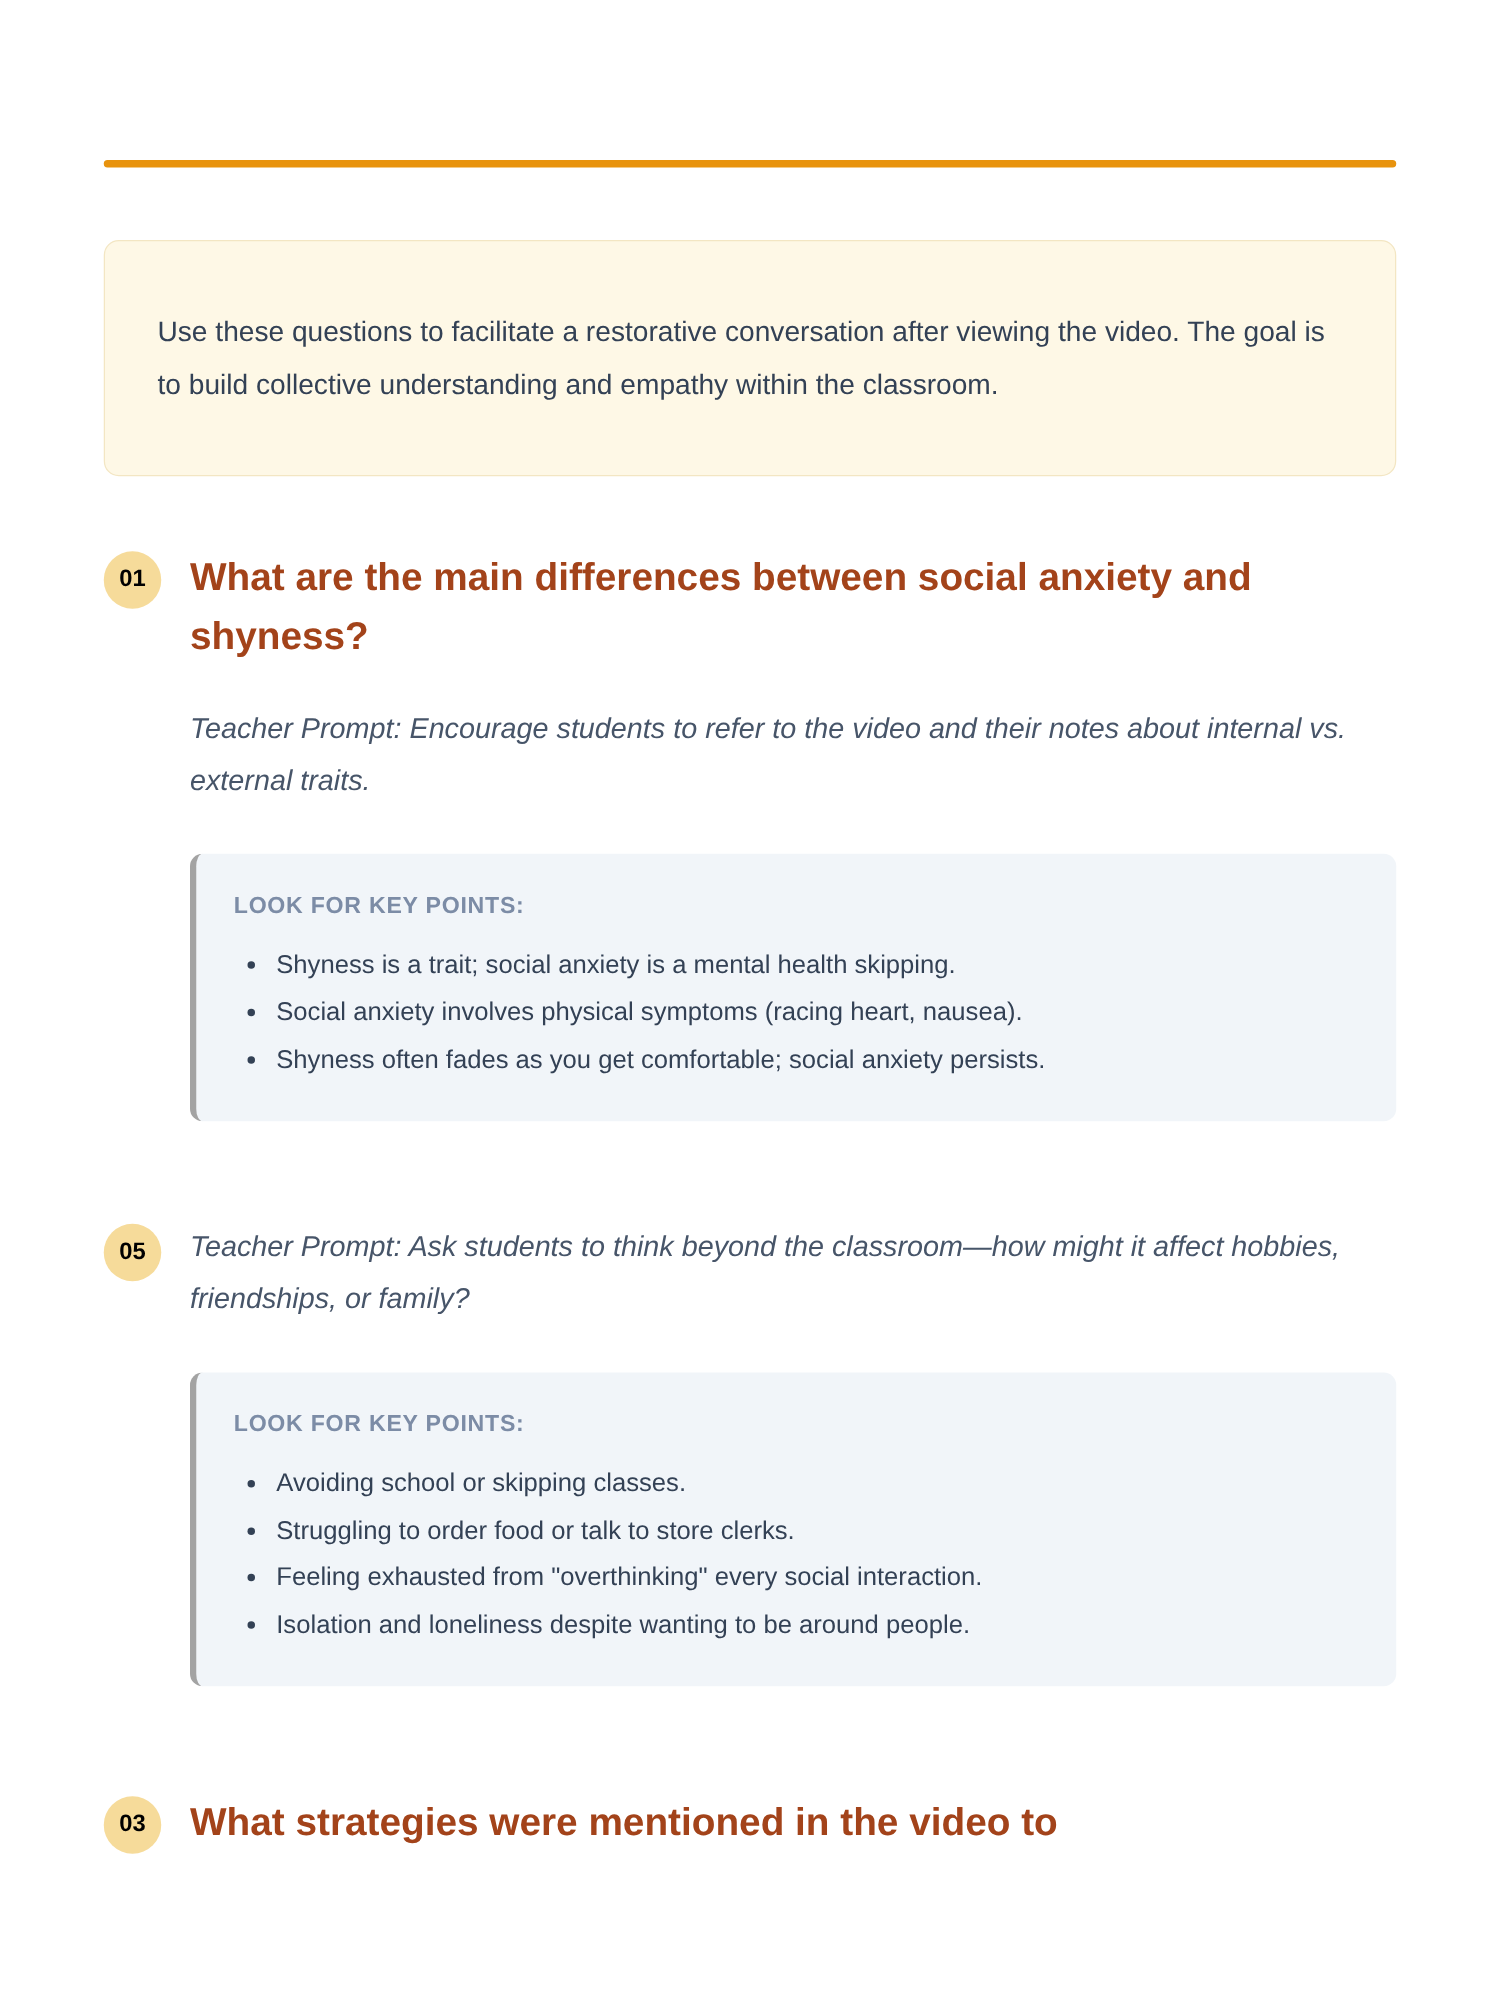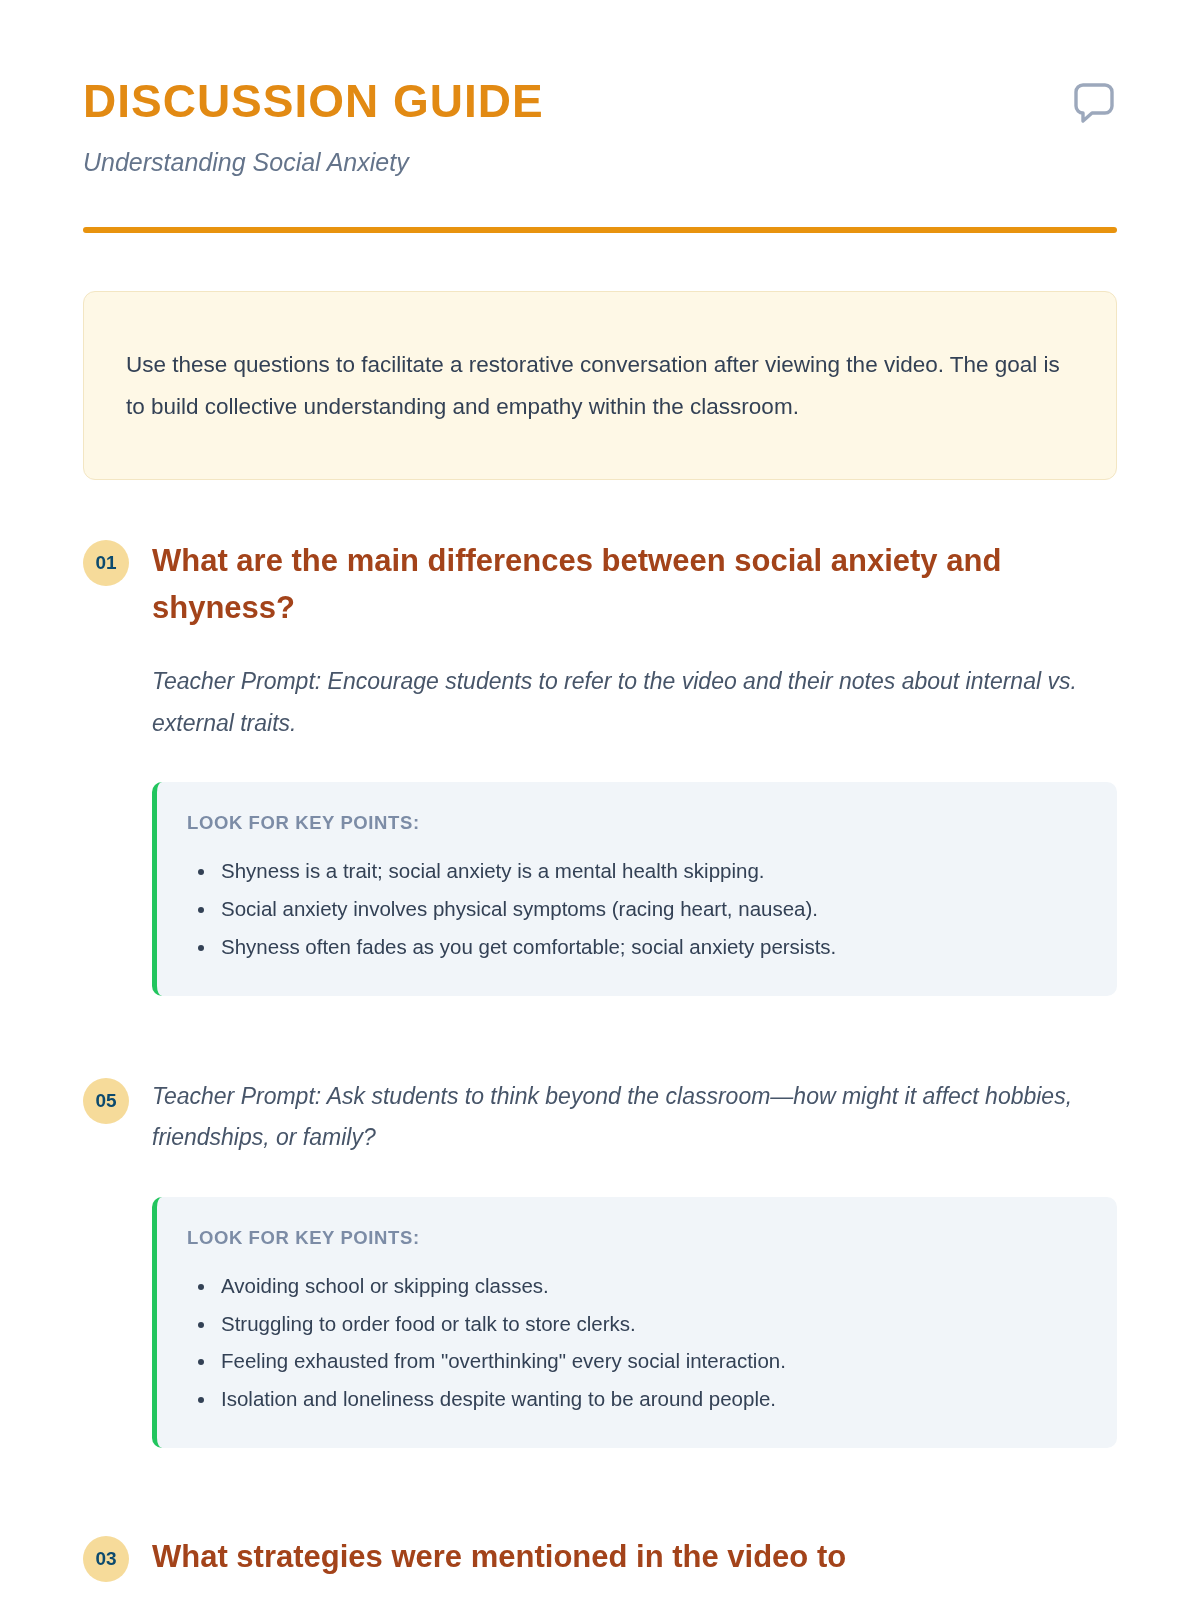--- a/index.html
+++ b/index.html
@@ -74,21 +74,21 @@
     margin-top: 58px;
   }
   .badge {
     position: absolute;
     left: 0;
     top: 2px;
     width: 46px;
     height: 46px;
     border-radius: 50%;
     background: #F6DB9A;
-    color: #0c4a6e;
+    color: #000000;
     font-weight: 700;
     font-size: 19px;
     display: flex;
     align-items: center;
     justify-content: center;
   }
   .q-title {
     margin: 0;
     font-size: 31px;
     font-weight: 800;
@@ -98,21 +98,21 @@
   .prompt {
     margin-top: 30px;
     font-size: 23px;
     font-style: italic;
     line-height: 1.8;
     color: #475569;
   }
   .keybox {
     margin-top: 38px;
     background: #F1F5F9;
-    border-left: 5px solid #22c55e;
+    border-left: 5px solid #a3a3a3;
     border-radius: 10px;
     padding: 30px 34px 30px 30px;
   }
   .keybox-label {
     color: #7C8CA6;
     font-weight: 700;
     font-size: 18.5px;
     letter-spacing: 0.6px;
   }
   .keybox ul {
@@ -124,31 +124,20 @@
     line-height: 1.85;
     color: #334155;
     padding-left: 4px;
   }
 </style>
 </head>
 <body>
 
 <div class="page">
 
-  <div class="header">
-    <div>
-      <h1 class="title">DISCUSSION GUIDE</h1>
-      <div class="subtitle">Understanding Social Anxiety</div>
-    </div>
-    <button class="chat-icon" aria-label="comments">
-      <svg width="46" height="44" viewBox="0 0 46 44" fill="none">
-        <path d="M12 5 h22 a7 7 0 0 1 7 7 v14 a7 7 0 0 1 -7 7 H21 l-9 8 v-8 h0 a7 7 0 0 1 -7 -7 V12 a7 7 0 0 1 7 -7 z" stroke="#9CA8BC" stroke-width="3.4" stroke-linejoin="round" fill="none"></path>
-      </svg>
-    </button>
-  </div>
 
   <hr class="rule">
 
   <div class="intro">
     <span>Use these questions to facilitate a restorative conversation after viewing the video. The goal is to build collective understanding and empathy within the classroom.</span>
   </div>
 
   <section class="question first">
     <div class="badge">01</div>
     <h2 class="q-title">What are the main differences between social anxiety and shyness?</h2>

